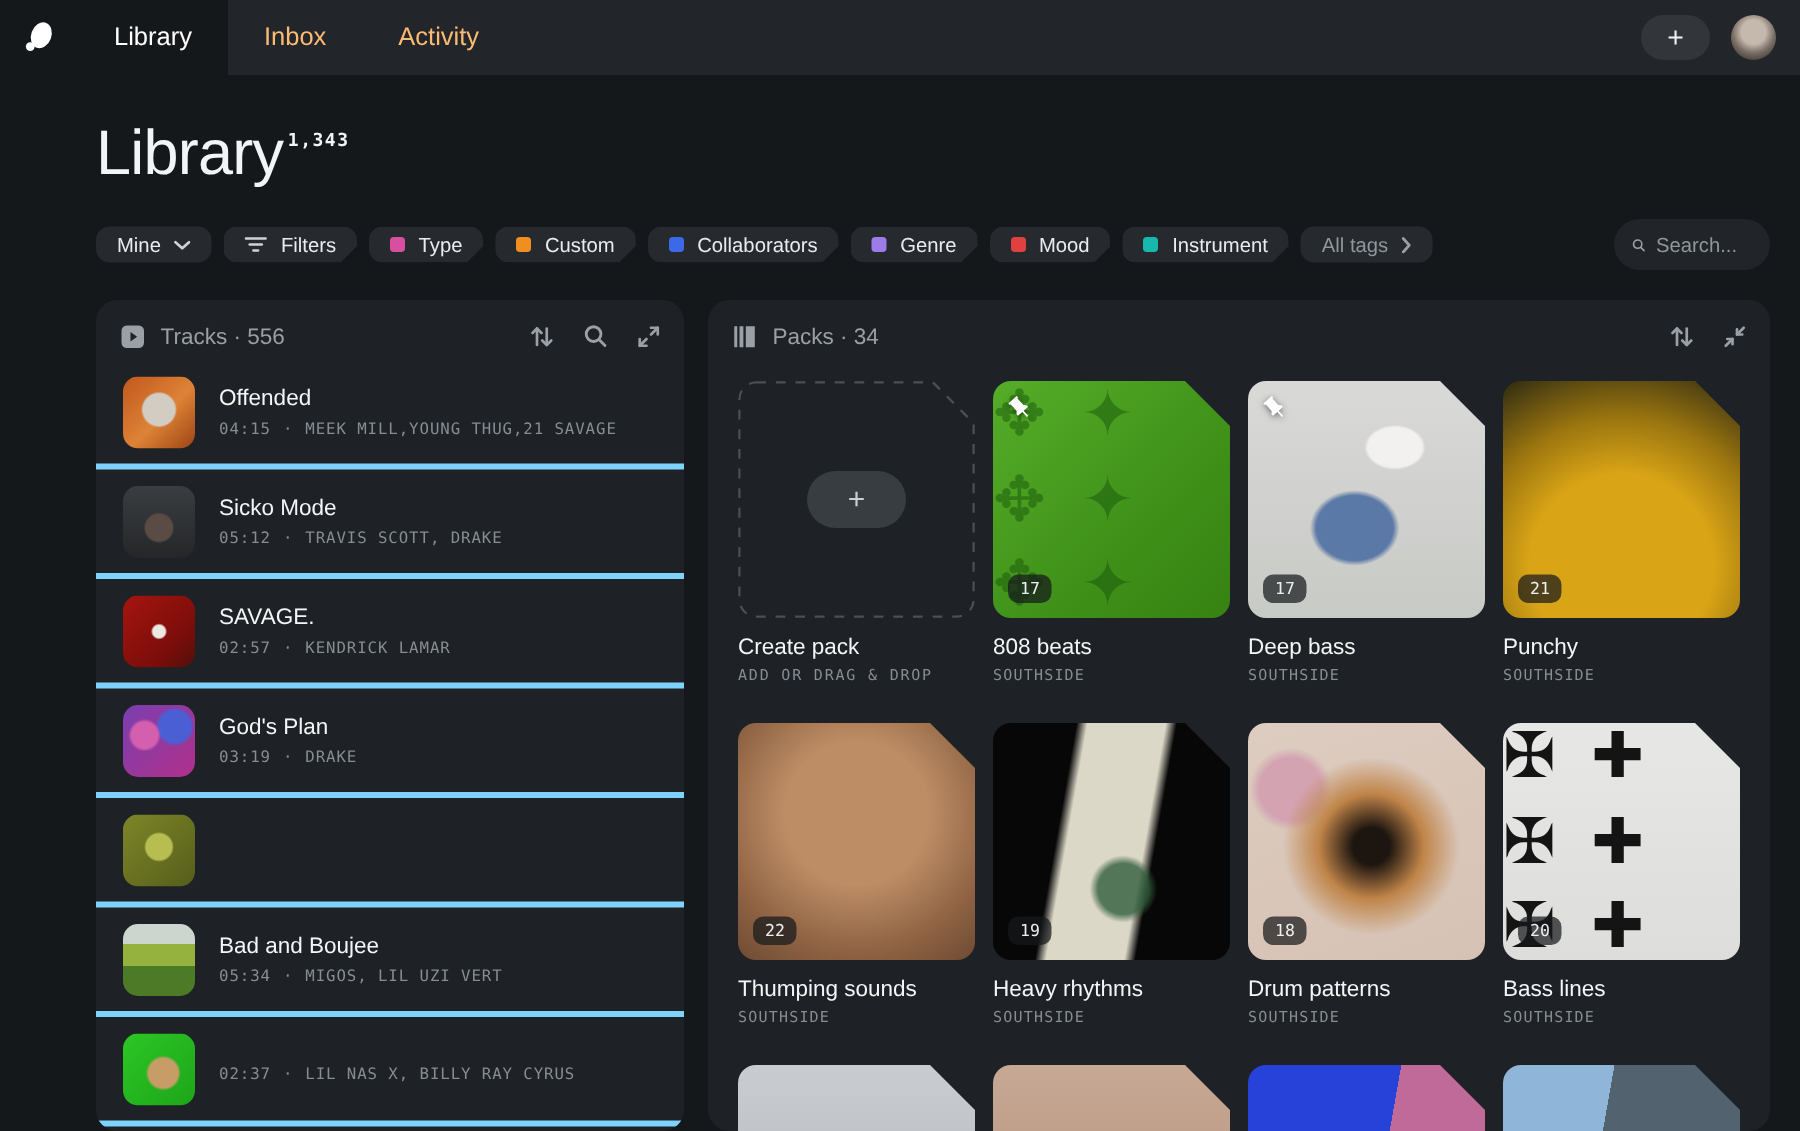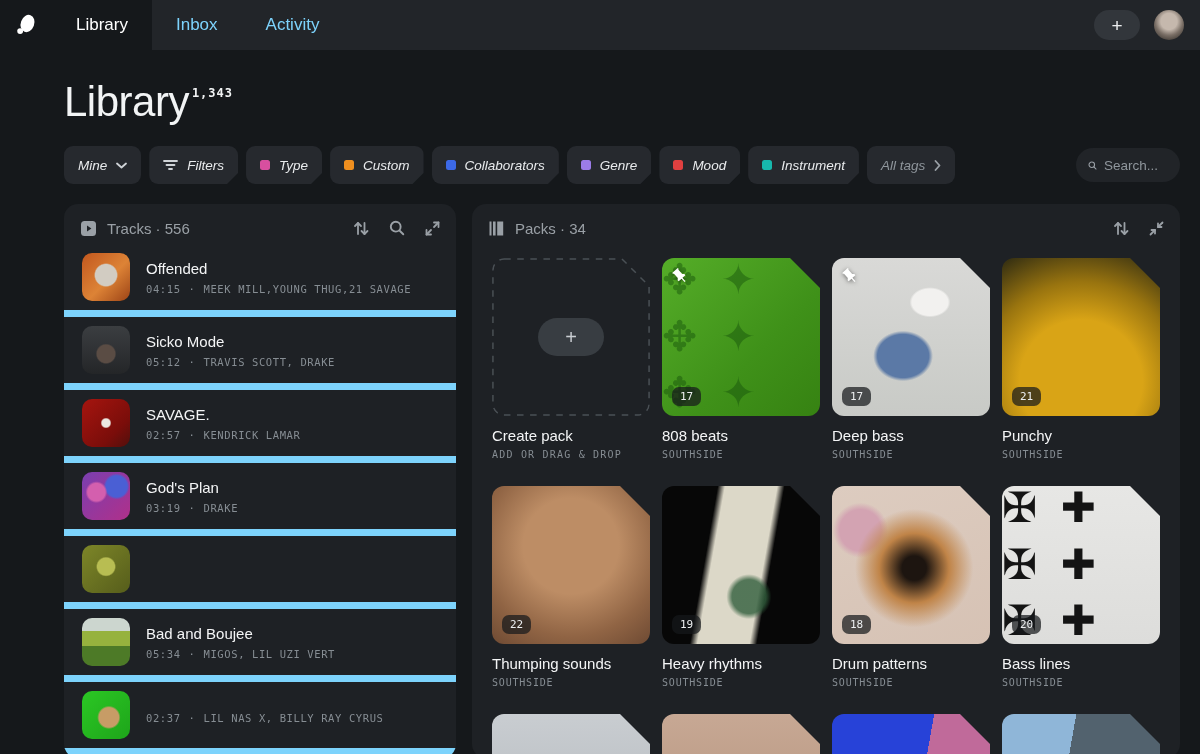--- a/index.html
+++ b/index.html
@@ -3,56 +3,56 @@
 <meta charset="utf-8">
 <style>
   * { margin:0; padding:0; box-sizing:border-box; }
   html,body { width:1200px; height:754px; overflow:hidden; }
   body { background:#15181b; font-family:"Liberation Sans", sans-serif; color:#f2f4f5; }
 
   
   .topnav { height:50px; background:#222529; display:flex; align-items:center; }
   .logo-cell { width:52px; height:50px; background:#15181b; display:flex; align-items:center; justify-content:center; cursor:pointer; }
   .nav-tabs { display:flex; height:50px; }
-  .nav-tab { height:50px; display:flex; align-items:center; padding:0 24px; font-size:17px; color:#7dd3fc; cursor:pointer; }
+  .nav-tab { height:50px; display:flex; align-items:center; padding:0 24px; font-size:17px; color:#fdba74; cursor:pointer; }
   .nav-tab.active { background:#15181b; color:#ffffff; }
   .nav-right { margin-left:auto; display:flex; align-items:center; gap:14px; padding-right:16px; }
   .add-btn { width:46px; height:30px; border-radius:15px; background:#32363b; border:none; color:#eceef0; font-size:19px; line-height:1; display:flex; align-items:center; justify-content:center; cursor:pointer; }
   .avatar { width:30px; height:30px; border-radius:50%; cursor:pointer;
     background: radial-gradient(circle at 50% 38%, #c5b8ad 0 34%, #7a6f66 58%, #403a35 85%, #2c2826); }
 
   
   .page { padding:0 20px;margin-left:44px; }
   .page-title-row { margin-top:28px; }
   h1 { font-size:42px; font-weight:500; letter-spacing:-0.5px; display:inline-block; }
   h1 sup { font-family:"DejaVu Sans Mono", monospace; font-size:12px; font-weight:700; letter-spacing:1px; position:relative; top:-4px; left:3px; }
 
   
   .filters { margin-top:20px; display:flex; align-items:center; gap:8px; }
-  .chip { height:38px; display:flex; align-items:center; gap:9px; padding:0 14px; background:#26292e; border:none; border-radius:9px; color:#e9ebed; font-size:13.5px; font-family:inherit; cursor:pointer; white-space:nowrap;font-style:italic; }
+  .chip { height:24px; display:flex; align-items:center; gap:9px; padding:0 14px; background:#26292e; border:none; border-radius:9px; color:#e9ebed; font-size:13.5px; font-family:inherit; cursor:pointer; white-space:nowrap; }
   .chip.cut { clip-path: polygon(0 0, 100% 0, 100% calc(100% - 11px), calc(100% - 11px) 100%, 0 100%); }
   .chip.ghost { color:#8f969c; }
   .sq { width:10px; height:10px; border-radius:2.5px; display:inline-block; }
   .icon-stroke { stroke:#cfd3d7; stroke-width:1.8; fill:none; stroke-linecap:round; stroke-linejoin:round; }
   .icon-muted  { stroke:#9aa0a6; stroke-width:1.8; fill:none; stroke-linecap:round; stroke-linejoin:round; }
   .search-pill { margin-left:auto; height:34px; width:104px; background:#212428; border-radius:17px; display:flex; align-items:center; padding:0 12px; gap:7px; }
   .search-pill input { background:transparent; border:none; outline:none; color:#e9ebed; font-size:13.5px; width:64px; font-family:inherit; }
   .search-pill input::placeholder { color:#8f969c; }
 
   
   .main { margin-top:20px; display:flex; gap:16px; }
   .panel { background:#1e2125; border-radius:14px; height:554px; overflow:hidden; }
   .panel-head { height:40px; display:flex; align-items:center; padding:8px 16px 0 16px; color:#9aa0a6; }
   .panel-head .ph-label { font-size:15px; margin-left:10px; }
   .ph-icons { margin-left:auto; display:flex; align-items:center; gap:20px; }
   .ph-icons .ph-btn { background:none; border:none; cursor:pointer; display:flex; padding:0; }
 
   
   .tracks-panel { width:392px; flex:none; }
-  .track { height:73px; display:flex; align-items:center; padding:0 16px 0 18px; border-bottom:7px solid #7dd3fc; cursor:pointer; }
+  .track { height:73px; display:flex; align-items:center; padding:0 16px 0 18px; border-bottom:4px solid #7dd3fc; cursor:pointer; }
   .t-art { width:48px; height:48px; border-radius:10px; flex:none; }
   .t-info { margin-left:16px; min-width:0; }
   .t-title { font-size:15px; color:#f4f5f6; font-weight:500; }
   .t-meta { margin-top:6px; font-family:"DejaVu Sans Mono", monospace; font-size:10.5px; letter-spacing:0.6px; color:#868d93; display:flex; white-space:nowrap; }
   .t-artists::before { content:"·"; margin:0 8px; color:#868d93; }
 
   
   .packs-panel { flex:1; }
   .packs-grid { padding:14px 20px 0 20px; display:grid; grid-template-columns:repeat(4, 1fr); column-gap:12px; row-gap:26px; }
   .pack { cursor:pointer; }

